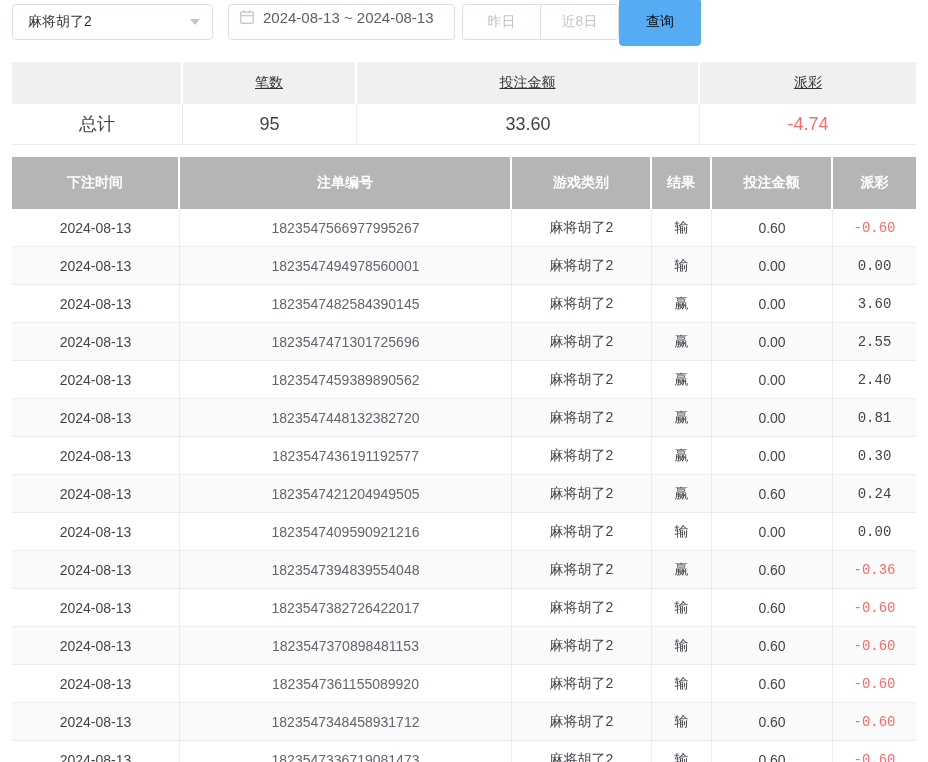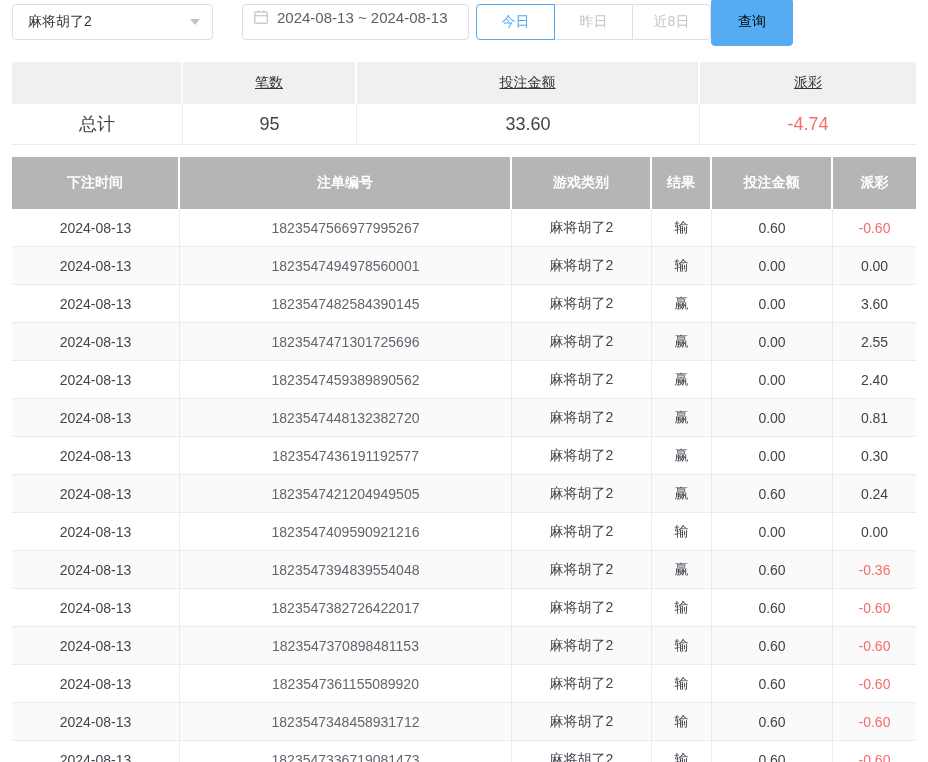--- a/index.html
+++ b/index.html
@@ -7,21 +7,21 @@
   .page{position:relative;width:928px;height:762px;background:#fff;overflow:hidden;box-sizing:border-box;padding:4px 12px 0 12px;}
 
   
   .toolbar{display:flex;align-items:center;height:36px;}
   .select{box-sizing:border-box;width:201px;height:36px;border:1px solid #dcdfe6;border-radius:4px;
           display:flex;align-items:center;justify-content:space-between;padding:0 12px 0 15px;
           font-size:14px;color:#333;cursor:pointer;background:#fff;}
   .caret{width:0;height:0;border-left:5px solid transparent;border-right:5px solid transparent;
          border-top:6px solid #c0c4cc;margin-left:8px;}
   .datebox{box-sizing:border-box;width:227px;height:36px;border:1px solid #dcdfe6;border-radius:4px;
-           margin-left:29px;display:flex;align-items:center;padding:0 10px 10px 10px;background:#fff;cursor:text;}
+           margin-left:15px;display:flex;align-items:center;padding:0 10px 10px 10px;background:#fff;cursor:text;}
   .datebox svg{flex:0 0 auto;margin-right:8px;}
   .datebox .dval{font-size:15px;color:#5a5e66;white-space:nowrap;}
   .btn-group{display:flex;margin-left:7px;}
   .qbtn{box-sizing:border-box;height:36px;min-width:79px;padding:0 18px;background:#fff;border:1px solid #dcdfe6;
         color:#c0c4cc;font-size:14px;cursor:pointer;margin-left:-1px;font-family:inherit;}
   .qbtn:first-child{border-radius:4px 0 0 4px;margin-left:0;}
   .qbtn:last-child{border-radius:0 4px 4px 0;}
   .qbtn.active{color:#50a8f0;border-color:#50a8f0;position:relative;z-index:2;background:#fff;}
   .primary{box-sizing:border-box;height:48px;width:82px;background:#55acf2;border:1px solid #55acf2;
            border-radius:4px;color:#000000;font-size:14px;cursor:pointer;font-family:inherit;}
@@ -36,21 +36,21 @@
                 border-bottom:1px solid #ececec;border-right:1px solid #ececec;padding:0;}
   .sum-table td:last-child{border-right:none;}
 
   
   .bet-table{margin-top:12px;}
   .bet-table th{box-sizing:border-box;height:52px;background:#b5b5b5;color:#fff;font-weight:bold;font-size:14px;
                 text-align:center;border-right:2px solid #fff;padding:0;}
   .bet-table th:last-child{border-right:none;}
   .bet-table td{box-sizing:border-box;height:38px;font-size:14px;color:#40454b;text-align:center;
                 border-bottom:1px solid #ececec;border-right:1px solid #ececec;padding:0;white-space:nowrap;}
-  .bet-table td:last-child{border-right:none;}
+  .bet-table td:last-child{border-right:none;font-family:Liberation Mono, monospace;}
   .bet-table tr:nth-child(even) td{background:#fafafa;}
   .bet-table td.c1{color:#60666e;}
   .neg{color:#f56c6c !important;}
 </style>
 </head>
 <body>
 
 <div class="page">
 
   <div class="toolbar">
@@ -63,21 +63,20 @@
       <svg width="16" height="16" viewBox="0 0 16 16">
         <rect x="1.7" y="3" width="12.6" height="11.3" rx="1" fill="none" stroke="#c9ccd4" stroke-width="1.5"></rect>
         <line x1="1.7" y1="6.6" x2="14.3" y2="6.6" stroke="#c9ccd4" stroke-width="1.5"></line>
         <line x1="5.1" y1="1.2" x2="5.1" y2="4" stroke="#c9ccd4" stroke-width="1.5"></line>
         <line x1="10.9" y1="1.2" x2="10.9" y2="4" stroke="#c9ccd4" stroke-width="1.5"></line>
       </svg>
       <span class="dval">2024-08-13 ~ 2024-08-13</span>
     </div>
 
     <div class="btn-group">
-      <button class="qbtn active">今日</button>
       <button class="qbtn">昨日</button>
       <button class="qbtn">近8日</button>
     </div>
 
     <button class="primary">查询</button>
   </div>
 
   <table class="sum-table">
     <colgroup>
         <col style="width:171px">

